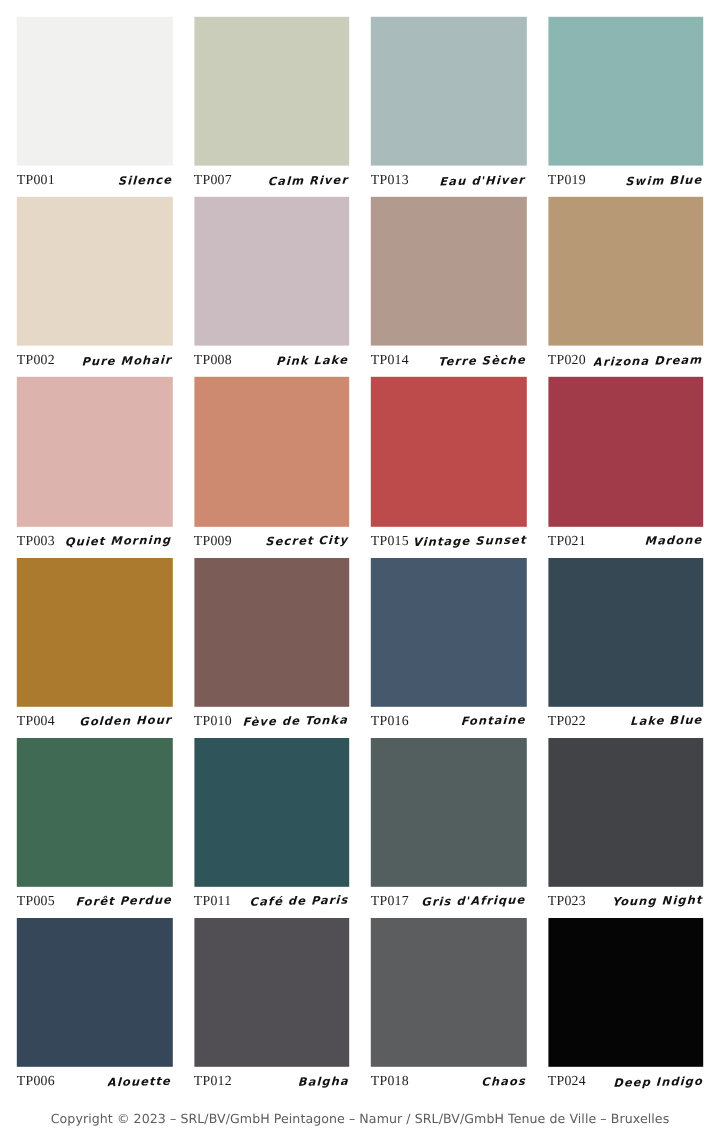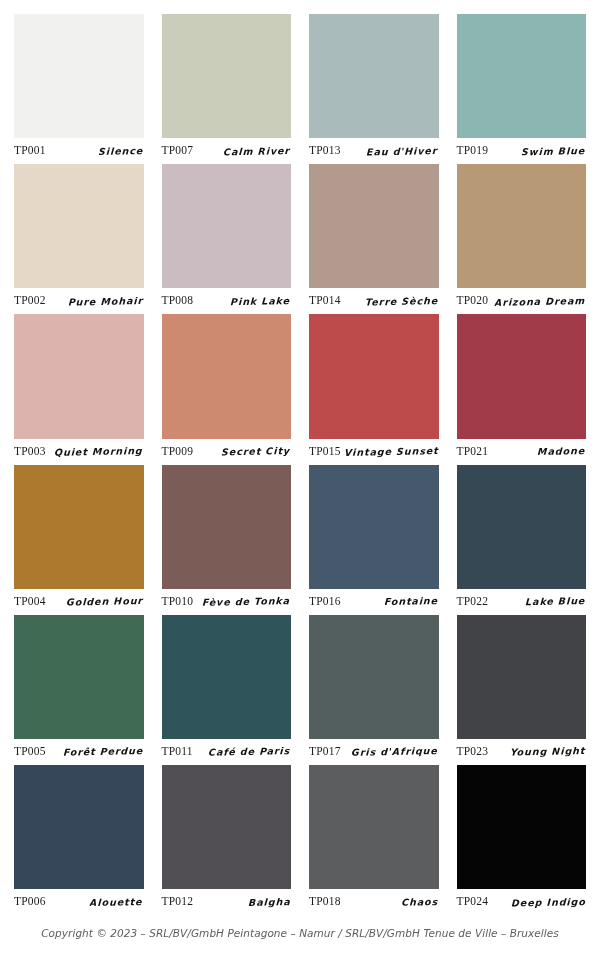--- a/index.html
+++ b/index.html
@@ -86,21 +86,20 @@
     justify-content: center;
   }
 
   .footer-text {
     font-family: "DejaVu Sans", sans-serif;
     font-size: 10.5px;
     color: #5d5d5d;
     text-align: center;
     letter-spacing: 0.05px;
     white-space: nowrap;
-    font-style: italic;
   }
 </style>
 </head>
 <body>
 
 <div class="sheet">
 
   <div class="swatch-grid">
       <div class="swatch-cell">
         <div class="swatch-chip" style="background-color: rgb(241, 241, 240);"></div>

